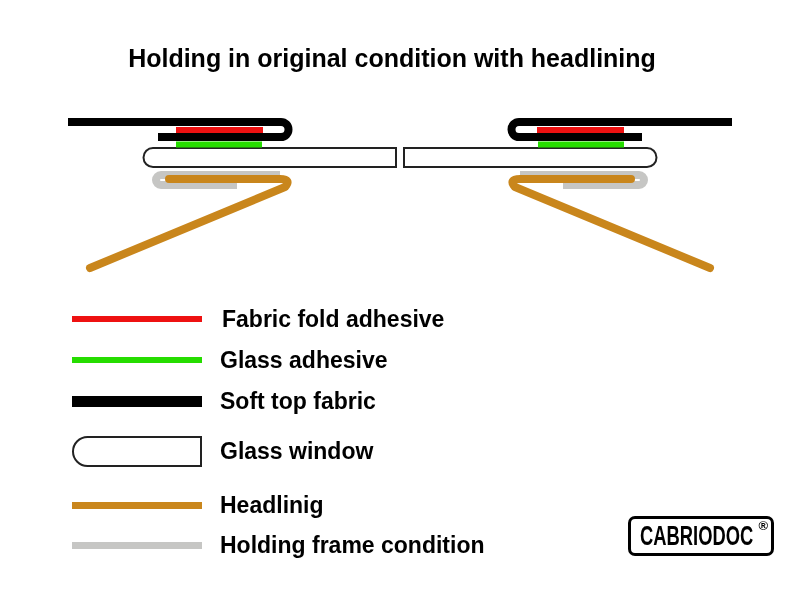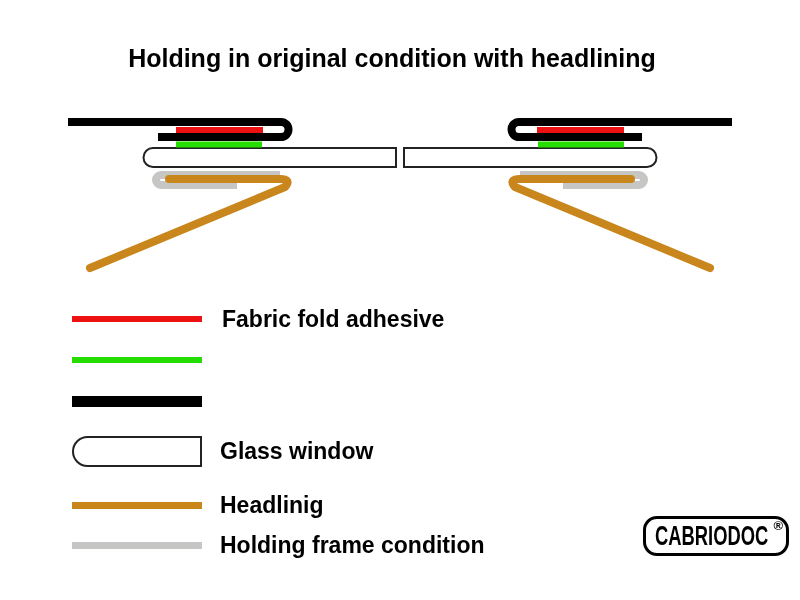--- a/index.html
+++ b/index.html
@@ -34,23 +34,23 @@
   }
   .legend-label{
     font-size:23px;font-weight:bold;color:var(--c-text,#000);white-space:nowrap;
   }
   .row-1{top:302px;gap:20px;} .row-2{top:343px;} .row-3{top:384px;}
   .row-4{top:434px;text-align:right;} .row-5{top:488px;} .row-6{top:528px;}
 
   
   .logo-box{
     position:absolute;left:628px;top:516px;width:146px;height:40px;
-    box-sizing:border-box;border:3px solid var(--c-text,#000);border-radius:14px;
+    box-sizing:border-box;border:3px solid var(--c-text,#000);border-radius:7px;
     background:var(--c-background,#fff);
-    display:flex;align-items:center;padding-left:9px;margin-left:15px;
+    display:flex;align-items:center;padding-left:9px;
   }
   .logo-text{
     font-size:27px;font-weight:bold;color:var(--c-text,#000);
     transform:scaleX(0.68);transform-origin:left center;white-space:nowrap;
     letter-spacing:0;
   }
   .logo-reg{
     position:absolute;top:0px;right:3px;font-size:13px;font-weight:bold;
     line-height:1;color:var(--c-text,#000);
   }
@@ -81,25 +81,27 @@
 <div class="legend-row row-1">
   <span class="sw-wrap">
       <span class="sw-line sw-red"></span>
     </span>
   <span class="legend-label">Fabric fold adhesive</span>
 </div>
 <div class="legend-row row-2">
   <span class="sw-wrap">
       <span class="sw-line sw-green"></span>
     </span>
+  <span class="legend-label">Glass adhesive</span>
 </div>
 <div class="legend-row row-3">
   <span class="sw-wrap">
       <span class="sw-line sw-black"></span>
     </span>
+  <span class="legend-label">Soft top fabric</span>
 </div>
 <div class="legend-row row-4">
   <span class="sw-wrap">
       <span class="sw-glass"></span>
     </span>
   <span class="legend-label">Glass window</span>
 </div>
 <div class="legend-row row-5">
   <span class="sw-wrap">
       <span class="sw-line sw-brown"></span>

